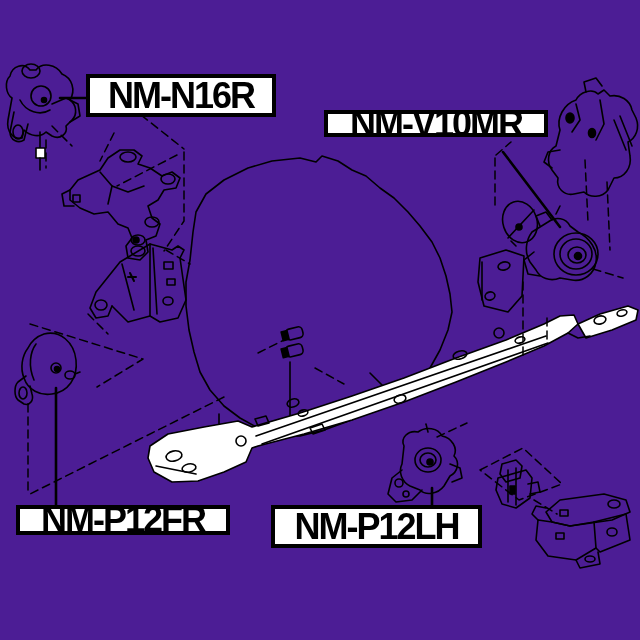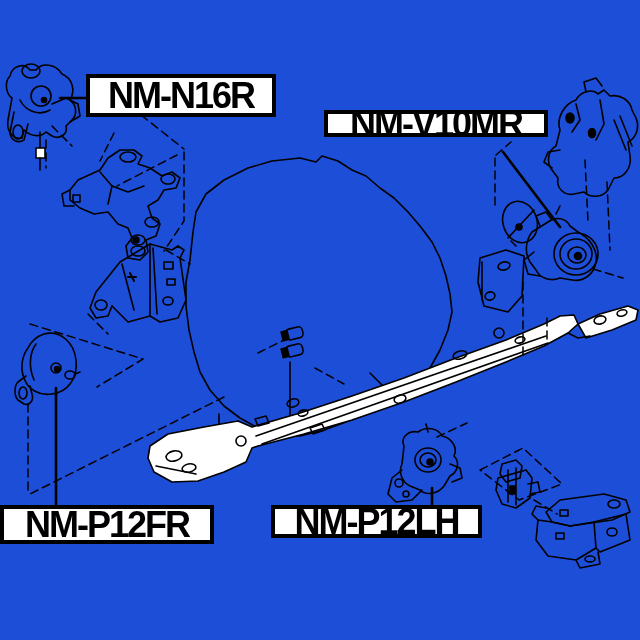--- a/index.html
+++ b/index.html
@@ -1,31 +1,31 @@
 <!DOCTYPE html>
 <html><head>
 <meta charset="utf-8">
 <style>
   html,body{margin:0;padding:0;background:#fff;}
   .canvas{
-    position:relative;width:640px;height:640px;background:#1d4ed8;
+    position:relative;width:640px;height:640px;background:#4c1d95;
     font-family:"Liberation Sans", sans-serif;overflow:hidden;
   }
   .drawing{position:absolute;left:0;top:0;}
   .part-label{
     position:absolute;box-sizing:border-box;
     border:4px solid #000;background:#fff;color:#000;
     display:flex;align-items:center;justify-content:center;
     font-weight:bold;font-size:36px;letter-spacing:-2px;white-space:nowrap;
     line-height:1;
   }
   .label-n16r {left:86px;  top:74px;  width:190px; height:43px;}
   .label-v10mr{left:324px; top:110px; width:224px; height:27px;}
-  .label-p12fr{left:0;   top:505px; width:214px; height:39px;}
-  .label-p12lh{left:271px; top:505px; width:211px; height:33px;}
+  .label-p12fr{left:16px;   top:505px; width:214px; height:30px;}
+  .label-p12lh{left:271px; top:505px; width:211px; height:43px;}
 </style>
 </head>
 <body>
 
 <div class="canvas">
 
   <svg class="drawing" width="640" height="640" viewBox="0 0 640 640" fill="none" stroke="#000" stroke-width="1.6" stroke-linejoin="round" stroke-linecap="round">
 
     <g>
       <path d="M190,260 L193,232 L196,212 L206,194 L224,180 L248,168 L272,161 L300,158 L316,162 L322,156 L338,161

